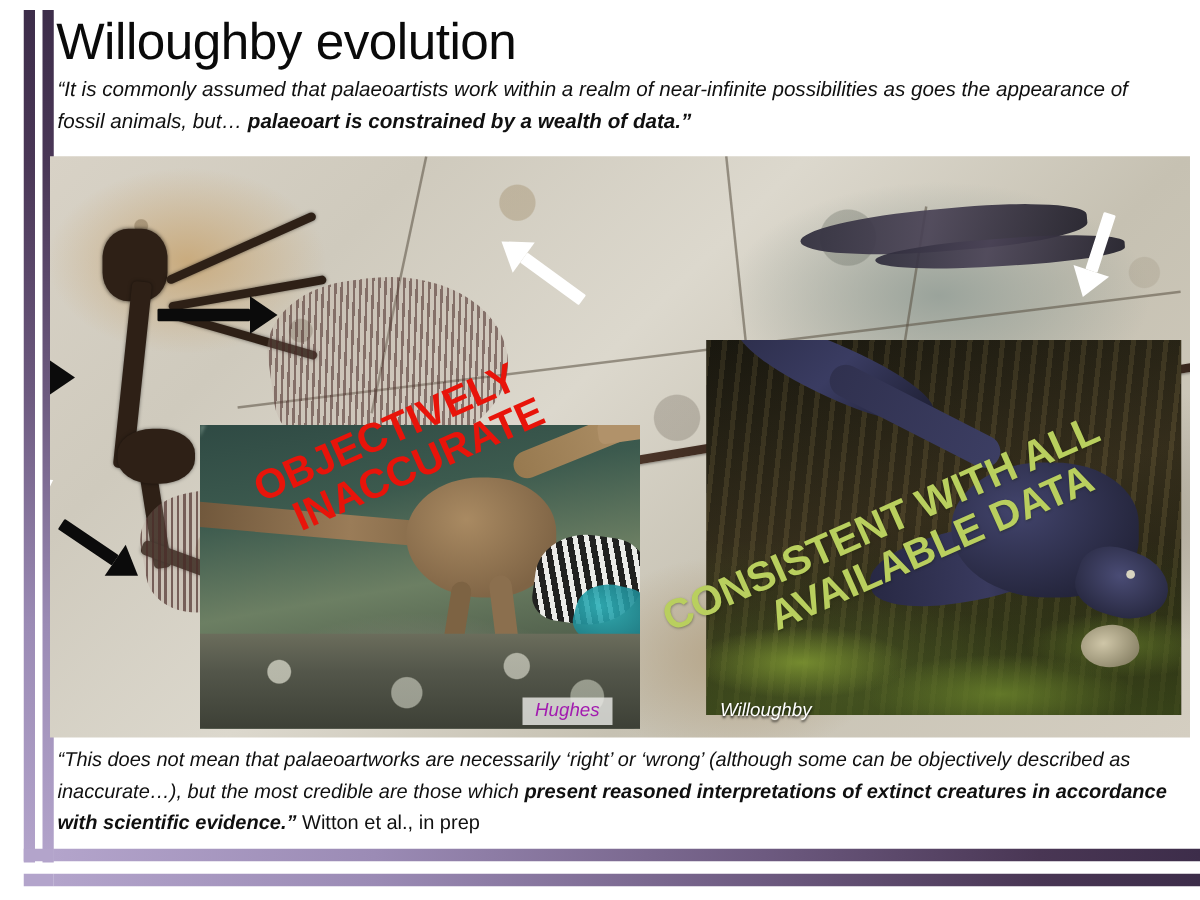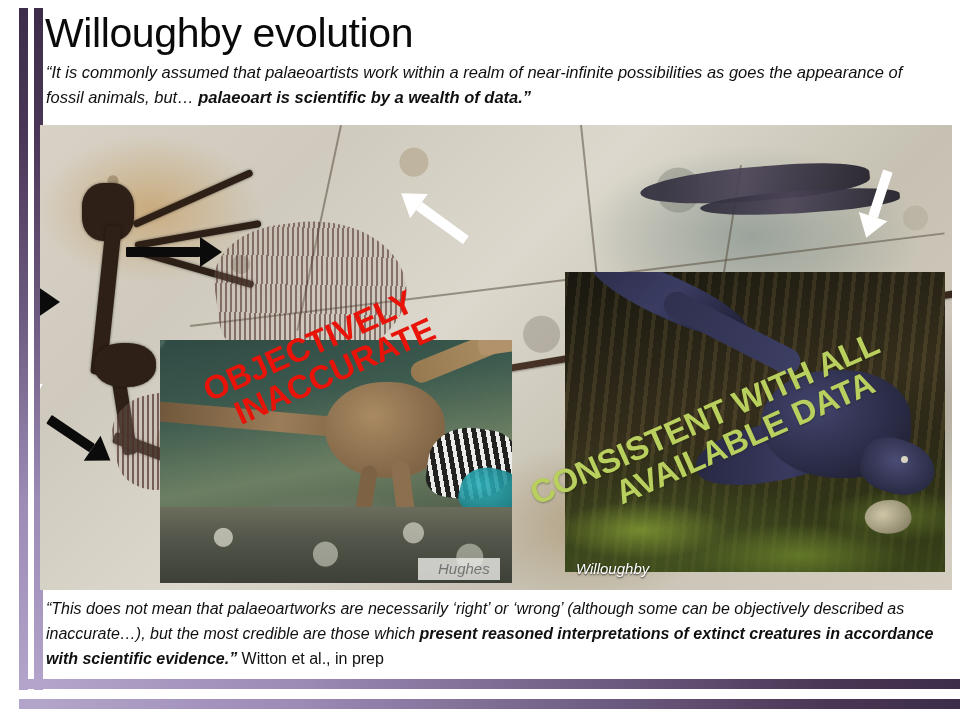--- a/index.html
+++ b/index.html
@@ -337,23 +337,23 @@
 
   
   .credit {
     position:absolute;
     font-size:15px;
     font-style:italic;
     font-family:"Liberation Sans Narrow","Liberation Sans",sans-serif;
   }
   .credit-hughes {
     left:418px; top:558px;
-    padding:2px 10px 3px 20px;
+    padding:2px 10px 3px 10px;
     background:rgba(233,233,229,.82);
-    color:#737373;
+    color:#a21caf;
   }
   .credit-willoughby {
     left:572px; top:558px;
     padding:2px 6px 3px 4px;
     color:#ffffff;
     text-shadow:0 1px 2px rgba(0,0,0,.8);
   }
 </style>
 </head>
 <body>
@@ -361,21 +361,21 @@
 <div class="rail rail-outer"></div>
 <div class="rail rail-inner"></div>
 <div class="rail-foot rail-foot-a"></div>
 <div class="rail-foot rail-foot-b"></div>
 <div class="hrail hrail-a"></div>
 <div class="hrail hrail-b"></div>
 
 <div class="title">Willoughby evolution</div>
 
 <div class="subtitle">
-  <span>“It is commonly assumed that palaeoartists work within a realm of near-infinite possibilities as goes the appearance of fossil animals, but… </span><b>palaeoart is scientific by a wealth of data.”</b>
+  <span>“It is commonly assumed that palaeoartists work within a realm of near-infinite possibilities as goes the appearance of fossil animals, but… </span><b>palaeoart is constrained by a wealth of data.”</b>
 </div>
 
 <div class="fossil">
   <div class="speck"></div>
 
   <div class="crack" style="left:300px;top:0;width:2px;height:210px;transform:rotate(12deg);"></div>
   <div class="crack" style="left:540px;top:0;width:2px;height:260px;transform:rotate(-6deg);"></div>
   <div class="crack" style="left:150px;top:200px;width:760px;height:2px;transform:rotate(-7deg);"></div>
   <div class="crack" style="left:700px;top:40px;width:2px;height:200px;transform:rotate(9deg);"></div>
 

